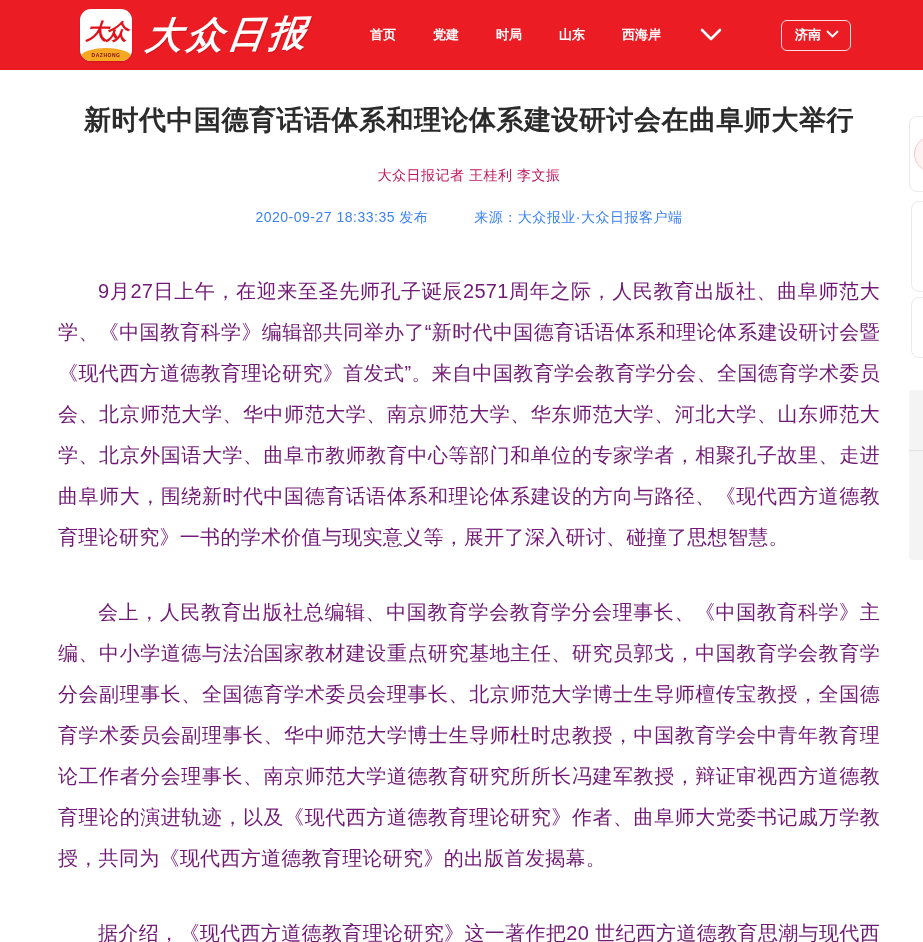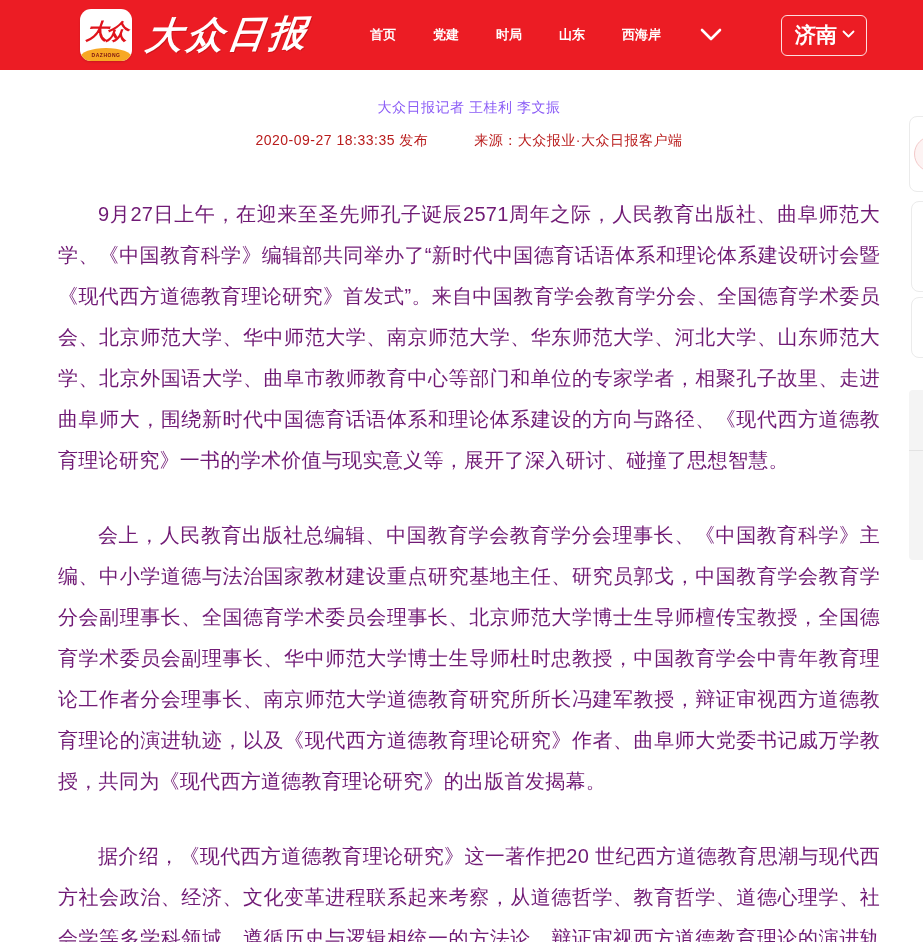--- a/index.html
+++ b/index.html
@@ -91,21 +91,21 @@
     border-radius: 6px;
     padding: 5px 11px 6px 13px;
     display: inline-flex;
     align-items: center;
     gap: 5px;
     cursor: pointer;
     background: transparent;
   }
   .city-btn .city-label {
     color: #ffffff;
-    font-size: 21px;
+    font-size: 13px;
     font-weight: bold;
   }
 
   
   .article {
     width: 822px;
     margin: 0 auto 0 58px;
   }
   .article-title {
     margin-top: 32px;
@@ -113,28 +113,28 @@
     font-size: 27px;
     font-weight: bold;
     color: #2b2b2b;
     letter-spacing: 0.5px;
     line-height: 36px;
   }
   .article-byline {
     margin-top: 29px;
     text-align: center;
     font-size: 14px;
-    color: #8b5cf6;
+    color: #be185d;
     letter-spacing: 0.5px;
   }
   .article-meta {
-    margin-top: 15px;
+    margin-top: 24px;
     text-align: center;
     font-size: 14px;
-    color: #b91c1c;
+    color: #3b82f6;
     letter-spacing: 0.5px;
   }
   .article-meta .meta-time { margin-right: 46px; }
   .article-body {
     margin-top: 44px;
   }
   .article-body p {
     font-size: 20px;
     color: #701a75;
     line-height: 41px;
@@ -208,20 +208,21 @@
       <span class="city-label">济南</span>
       <svg width="13" height="9" viewBox="0 0 13 9" fill="none">
         <path d="M1.5 1.5 L6.5 6.5 L11.5 1.5" stroke="#ffffff" stroke-width="1.8" stroke-linecap="round" stroke-linejoin="round"></path>
       </svg>
     </span>
   </nav>
 </header>
 
 <main class="article">
 
+  <h1 class="article-title">新时代中国德育话语体系和理论体系建设研讨会在曲阜师大举行</h1>
 
   <div class="article-byline">大众日报记者 王桂利 李文振</div>
 
   <div class="article-meta">
     <span class="meta-time">2020-09-27 18:33:35 发布</span><span class="meta-source">来源：大众报业·大众日报客户端</span>
   </div>
 
   <div class="article-body">
     <p>9月27日上午，在迎来至圣先师孔子诞辰2571周年之际，人民教育出版社、曲阜师范大学、《中国教育科学》编辑部共同举办了“新时代中国德育话语体系和理论体系建设研讨会暨《现代西方道德教育理论研究》首发式”。来自中国教育学会教育学分会、全国德育学术委员会、北京师范大学、华中师范大学、南京师范大学、华东师范大学、河北大学、山东师范大学、北京外国语大学、曲阜市教师教育中心等部门和单位的专家学者，相聚孔子故里、走进曲阜师大，围绕新时代中国德育话语体系和理论体系建设的方向与路径、《现代西方道德教育理论研究》一书的学术价值与现实意义等，展开了深入研讨、碰撞了思想智慧。</p>
     <p>会上，人民教育出版社总编辑、中国教育学会教育学分会理事长、《中国教育科学》主编、中小学道德与法治国家教材建设重点研究基地主任、研究员郭戈，中国教育学会教育学分会副理事长、全国德育学术委员会理事长、北京师范大学博士生导师檀传宝教授，全国德育学术委员会副理事长、华中师范大学博士生导师杜时忠教授，中国教育学会中青年教育理论工作者分会理事长、南京师范大学道德教育研究所所长冯建军教授，辩证审视西方道德教育理论的演进轨迹，以及《现代西方道德教育理论研究》作者、曲阜师大党委书记戚万学教授，共同为《现代西方道德教育理论研究》的出版首发揭幕。</p>

